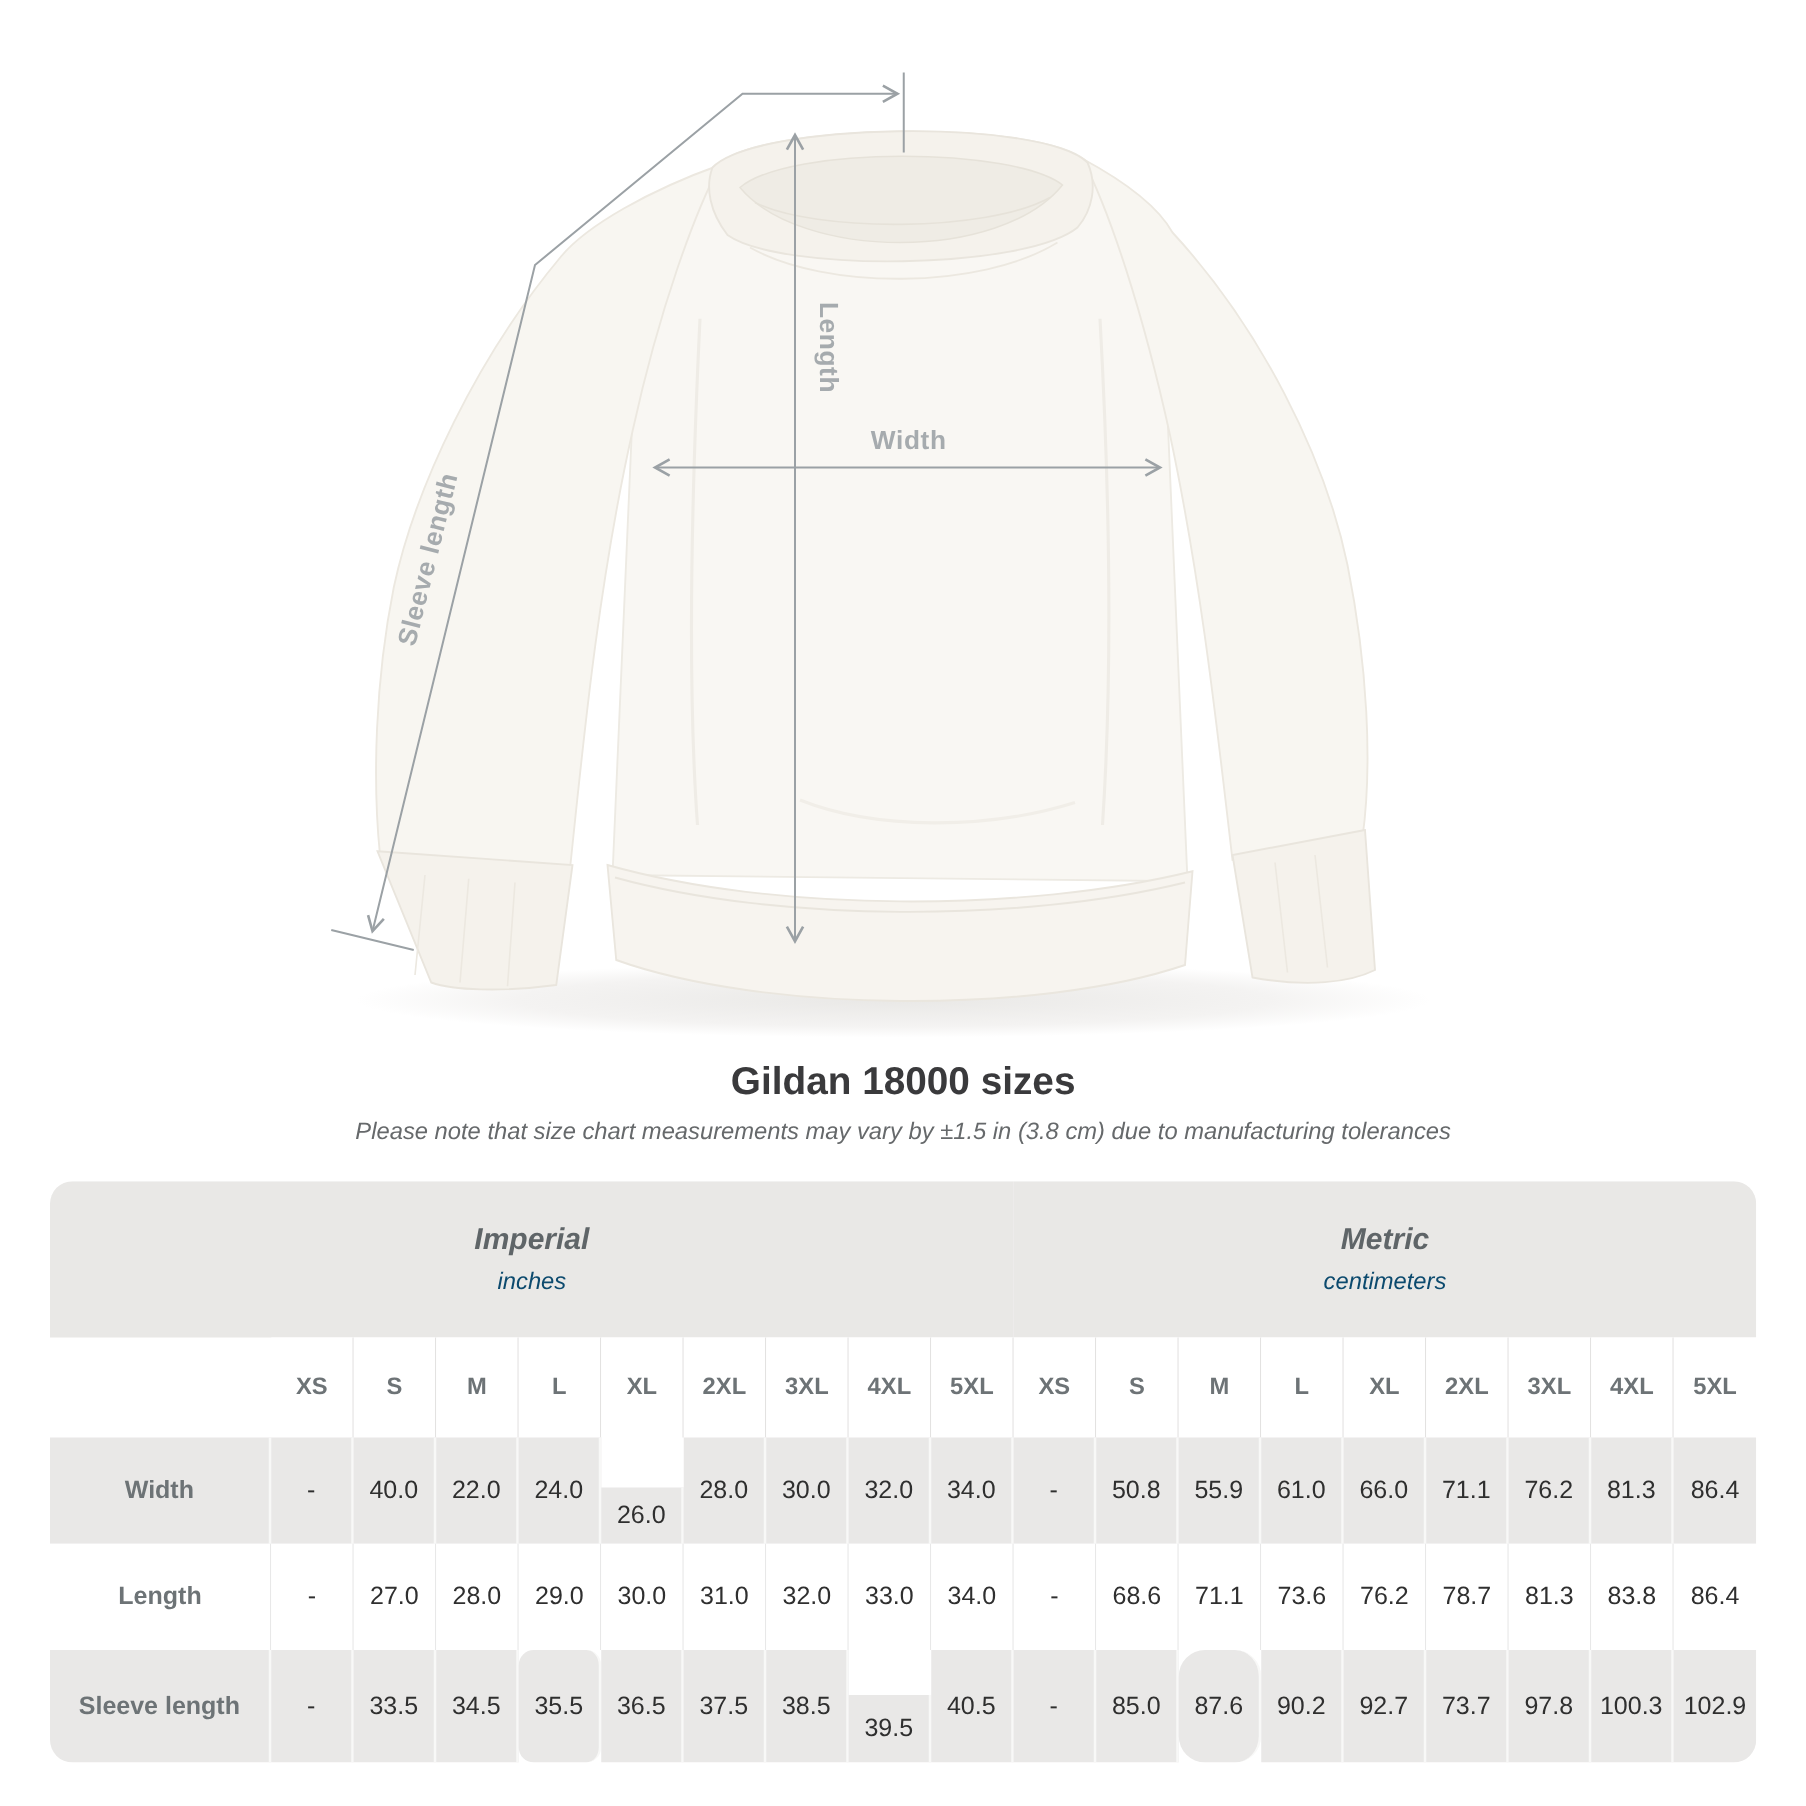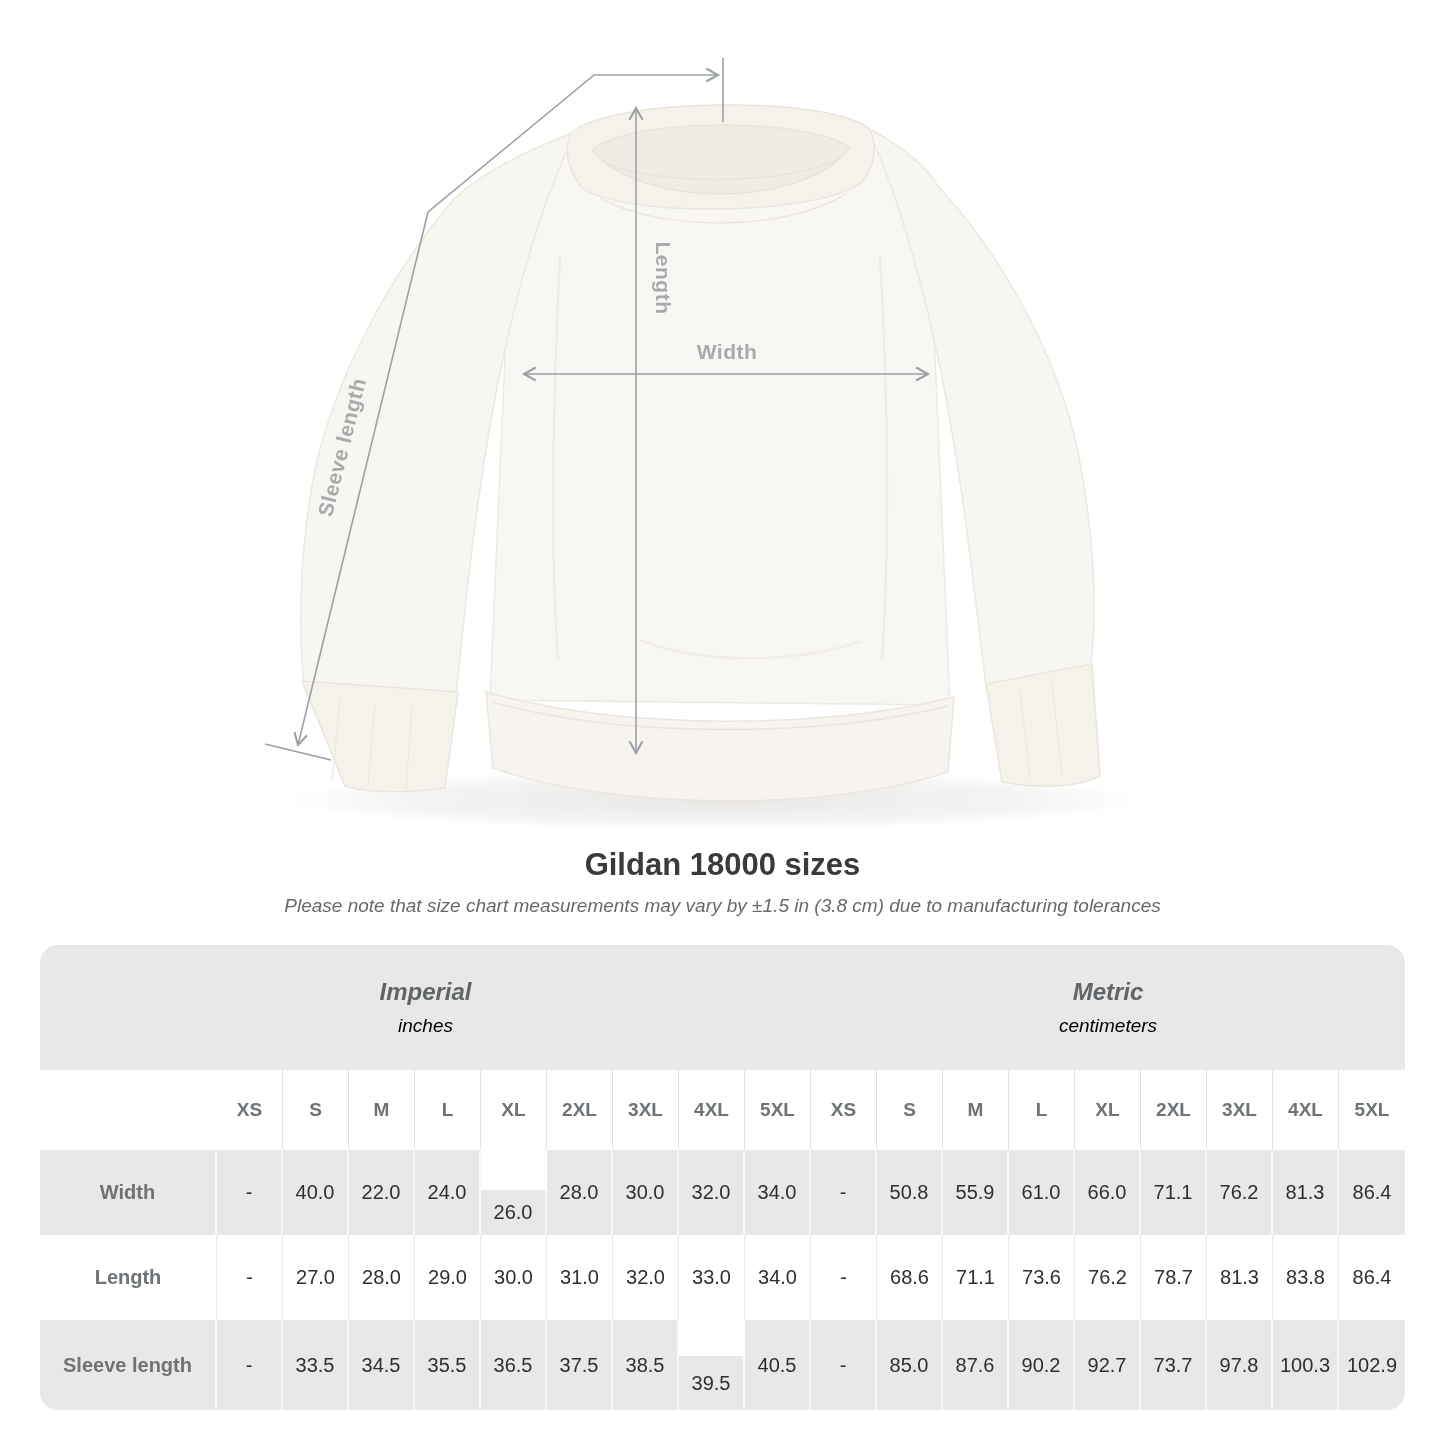--- a/index.html
+++ b/index.html
@@ -22,21 +22,21 @@
   .size-table{
     position:absolute;left:40px;top:945px;width:1365px;height:465px;
     display:grid;
     grid-template-columns:177px repeat(18, 1fr);
     grid-template-rows:125px 80px 85px 85px 90px;
     border-radius:18px;overflow:hidden;
   }
   .cell{display:flex;align-items:center;justify-content:center;box-sizing:border-box;}
   .band{background:#e9e8e6;flex-direction:column;}
   .band .group-name{font-size:24px;font-weight:bold;font-style:italic;color:#5f6568;}
-  .band .group-unit{font-size:19px;font-style:italic;color:#000000;margin-top:9px;}
+  .band .group-unit{font-size:19px;font-style:italic;color:#0c4a6e;margin-top:9px;}
   .size-head{background:#ffffff;color:#6d7376;font-weight:bold;font-size:19px;
              border-right:1px solid #e3e2e1;}
   .size-head.lastcol{border-right:none;}
   .row-gray{background:#e9e8e7;border-right:2px solid #f8f8f7;}
   .row-white{background:#ffffff;border-right:1px solid #e8e8e8;}
   .row-gray.lastcol,.row-white.lastcol{border-right:none;}
   .rlabel{color:#6d7376;font-weight:bold;font-size:20px;}
   .val{color:#2f2f2f;font-size:20px;}
 </style>
 </head>
@@ -179,28 +179,28 @@
     <div class="cell row-white val" style="grid-area: 4 / 14;">73.6</div>
     <div class="cell row-white val" style="grid-area: 4 / 15;">76.2</div>
     <div class="cell row-white val" style="grid-area: 4 / 16;">78.7</div>
     <div class="cell row-white val" style="grid-area: 4 / 17;">81.3</div>
     <div class="cell row-white val" style="grid-area: 4 / 18;">83.8</div>
     <div class="cell row-white val lastcol" style="grid-area: 4 / 19;">86.4</div>
     <div class="cell row-gray rlabel" style="grid-area: 5 / 1;">Sleeve length</div>
     <div class="cell row-gray val" style="grid-area: 5 / 2;">-</div>
     <div class="cell row-gray val" style="grid-area: 5 / 3;">33.5</div>
     <div class="cell row-gray val" style="grid-area: 5 / 4;">34.5</div>
-    <div class="cell row-gray val" style="grid-area: 5 / 5;">35.5</div>
+    <div class="cell row-gray val" style="grid-area: 5 / 5; border-radius: 12px;">35.5</div>
     <div class="cell row-gray val" style="grid-area: 5 / 6;">36.5</div>
     <div class="cell row-gray val" style="grid-area: 5 / 7;">37.5</div>
     <div class="cell row-gray val" style="grid-area: 5 / 8;">38.5</div>
     <div class="cell row-gray val" style="grid-area: 5 / 9; margin-top: 36px;">39.5</div>
     <div class="cell row-gray val" style="grid-area: 5 / 10;">40.5</div>
     <div class="cell row-gray val" style="grid-area: 5 / 11;">-</div>
     <div class="cell row-gray val" style="grid-area: 5 / 12;">85.0</div>
-    <div class="cell row-gray val" style="grid-area: 5 / 13;">87.6</div>
+    <div class="cell row-gray val" style="grid-area: 5 / 13; border-radius: 21px;">87.6</div>
     <div class="cell row-gray val" style="grid-area: 5 / 14;">90.2</div>
     <div class="cell row-gray val" style="grid-area: 5 / 15;">92.7</div>
     <div class="cell row-gray val" style="grid-area: 5 / 16;">73.7</div>
     <div class="cell row-gray val" style="grid-area: 5 / 17;">97.8</div>
     <div class="cell row-gray val" style="grid-area: 5 / 18;">100.3</div>
     <div class="cell row-gray val lastcol" style="grid-area: 5 / 19;">102.9</div>
   </div>
 
 </body></html>

